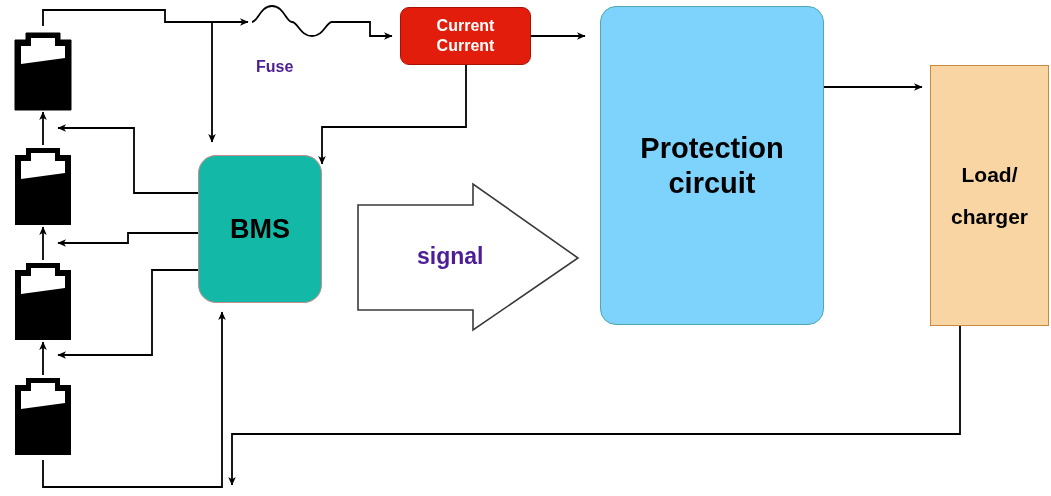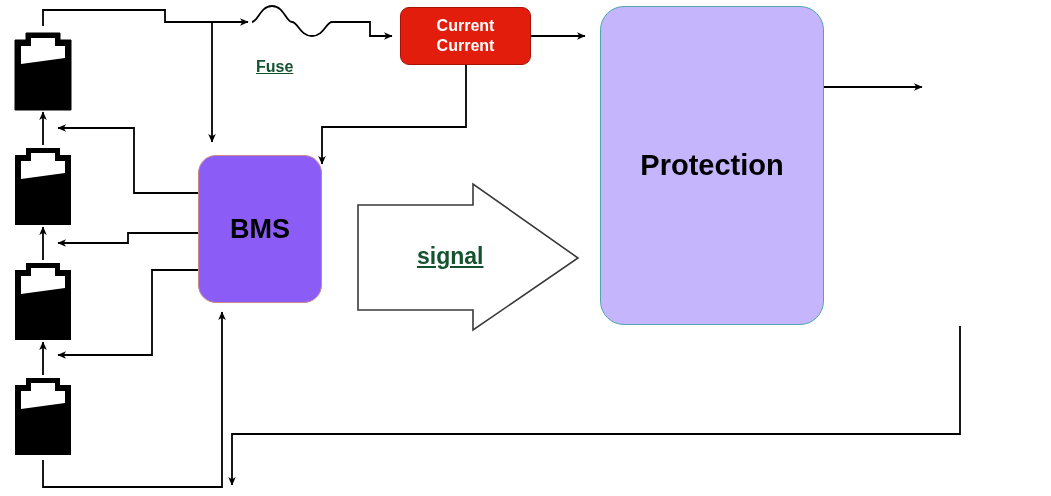--- a/index.html
+++ b/index.html
@@ -1,24 +1,24 @@
 <!DOCTYPE html>
 <html><head>
 <meta charset="utf-8">
 <style>
   html,body{margin:0;padding:0;background:#ffffff;}
   body{font-family:"Liberation Sans",sans-serif;}
   #canvas{position:relative;width:1051px;height:496px;background:#ffffff;overflow:hidden;}
   #wires{position:absolute;left:0;top:0;width:1051px;height:496px;}
   .node{position:absolute;box-sizing:border-box;display:flex;align-items:center;justify-content:center;text-align:center;font-weight:bold;color:#000;}
-  #bms-node{left:198px;top:155px;width:124px;height:148px;background:#8b5cf6;border:1.5px solid #C98A8A;border-radius:18px;font-size:27px;}
-  #protection-node{left:600px;top:6px;width:224px;height:319px;background:#c4b5fd;border:1.5px solid #4FA8AE;border-radius:24px;font-size:29px;line-height:1.18;}
+  #bms-node{left:198px;top:155px;width:124px;height:148px;background:#14b8a6;border:1.5px solid #C98A8A;border-radius:18px;font-size:27px;}
+  #protection-node{left:600px;top:6px;width:224px;height:319px;background:#7dd3fc;border:1.5px solid #4FA8AE;border-radius:16px;font-size:29px;line-height:1.18;}
   #load-node{left:930px;top:65px;width:119px;height:261px;background:#F8D5A3;border:1.5px solid #C9883B;font-size:21px;line-height:2.0;}
   #current-sensing-node{left:400px;top:7px;width:131px;height:58px;background:#E31D0C;border:1.5px solid #A71206;border-radius:9px;color:#ffffff;font-size:16px;line-height:1.25;}
-  .caption{position:absolute;font-weight:bold;font-size:16px;color:#14532d;text-decoration:underline;}
+  .caption{position:absolute;font-weight:bold;font-size:16px;color:#4c1d95;}
   #fuse-label{left:256px;top:58px;}
   #signal-label{left:417px;top:243px;font-size:23px;font-weight:bold;text-align:center;}
 </style>
 </head>
 <body>
 
 <div id="canvas">
 
   <svg id="wires" viewBox="0 0 1051 496">
     <defs>
@@ -106,20 +106,27 @@
     </div>
   </div>
 
   <div class="node" id="bms-node">
     <span>BMS</span>
   </div>
 
   <div class="node" id="protection-node">
     <div>
       <div>Protection</div>
+      <div>circuit</div>
     </div>
   </div>
 
+  <div class="node" id="load-node">
+    <div>
+      <div>Load/</div>
+      <div>charger</div>
+    </div>
+  </div>
 
   <div class="caption" id="fuse-label">Fuse</div>
   <div class="caption" id="signal-label">signal</div>
 
 </div>
 
 </body></html>

